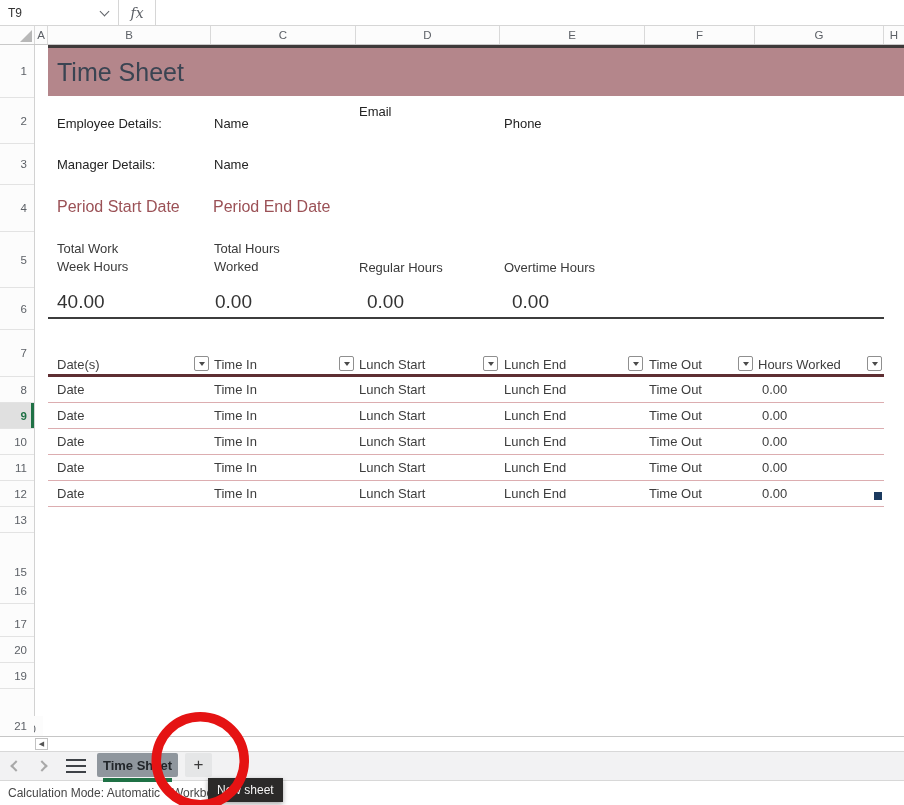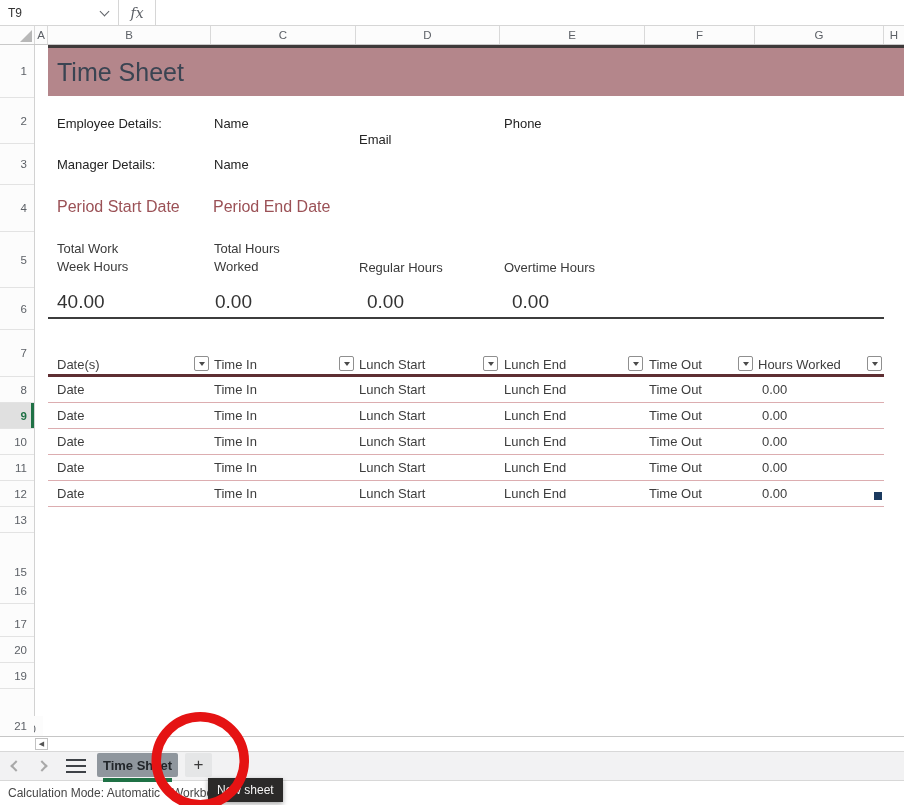--- a/index.html
+++ b/index.html
@@ -137,21 +137,21 @@
   <div class="abs rh" style="top:663px;height:26px;">19</div>
   <div class="abs rh" style="top:716px;height:26px;padding-left:36px;">20</div>
   <div class="abs rh" style="top:715px;height:21px;border-bottom:none;">21</div>
 
   <div class="abs band-top"></div>
   <div class="abs band"></div>
   <div class="abs title">Time Sheet</div>
 
   <div class="abs lbl" style="left:57px;top:116px;">Employee Details:</div>
   <div class="abs lbl" style="left:214px;top:116px;">Name</div>
-  <div class="abs lbl" style="left:359px;top:132px;">Email</div>
+  <div class="abs lbl" style="left:359px;top:104px;">Email</div>
   <div class="abs lbl" style="left:504px;top:116px;">Phone</div>
   <div class="abs lbl" style="left:57px;top:157px;">Manager Details:</div>
   <div class="abs lbl" style="left:214px;top:157px;">Name</div>
 
   <div class="abs period" style="left:57px;top:198px;">Period Start Date</div>
   <div class="abs period" style="left:213px;top:198px;">Period End Date</div>
 
   <div class="abs sumlbl" style="left:57px;top:240px;width:88px;">Total Work Week Hours</div>
   <div class="abs sumlbl" style="left:214px;top:240px;width:88px;">Total Hours Worked</div>
   <div class="abs sumlbl" style="left:359px;top:259px;white-space:nowrap;">Regular Hours</div>

